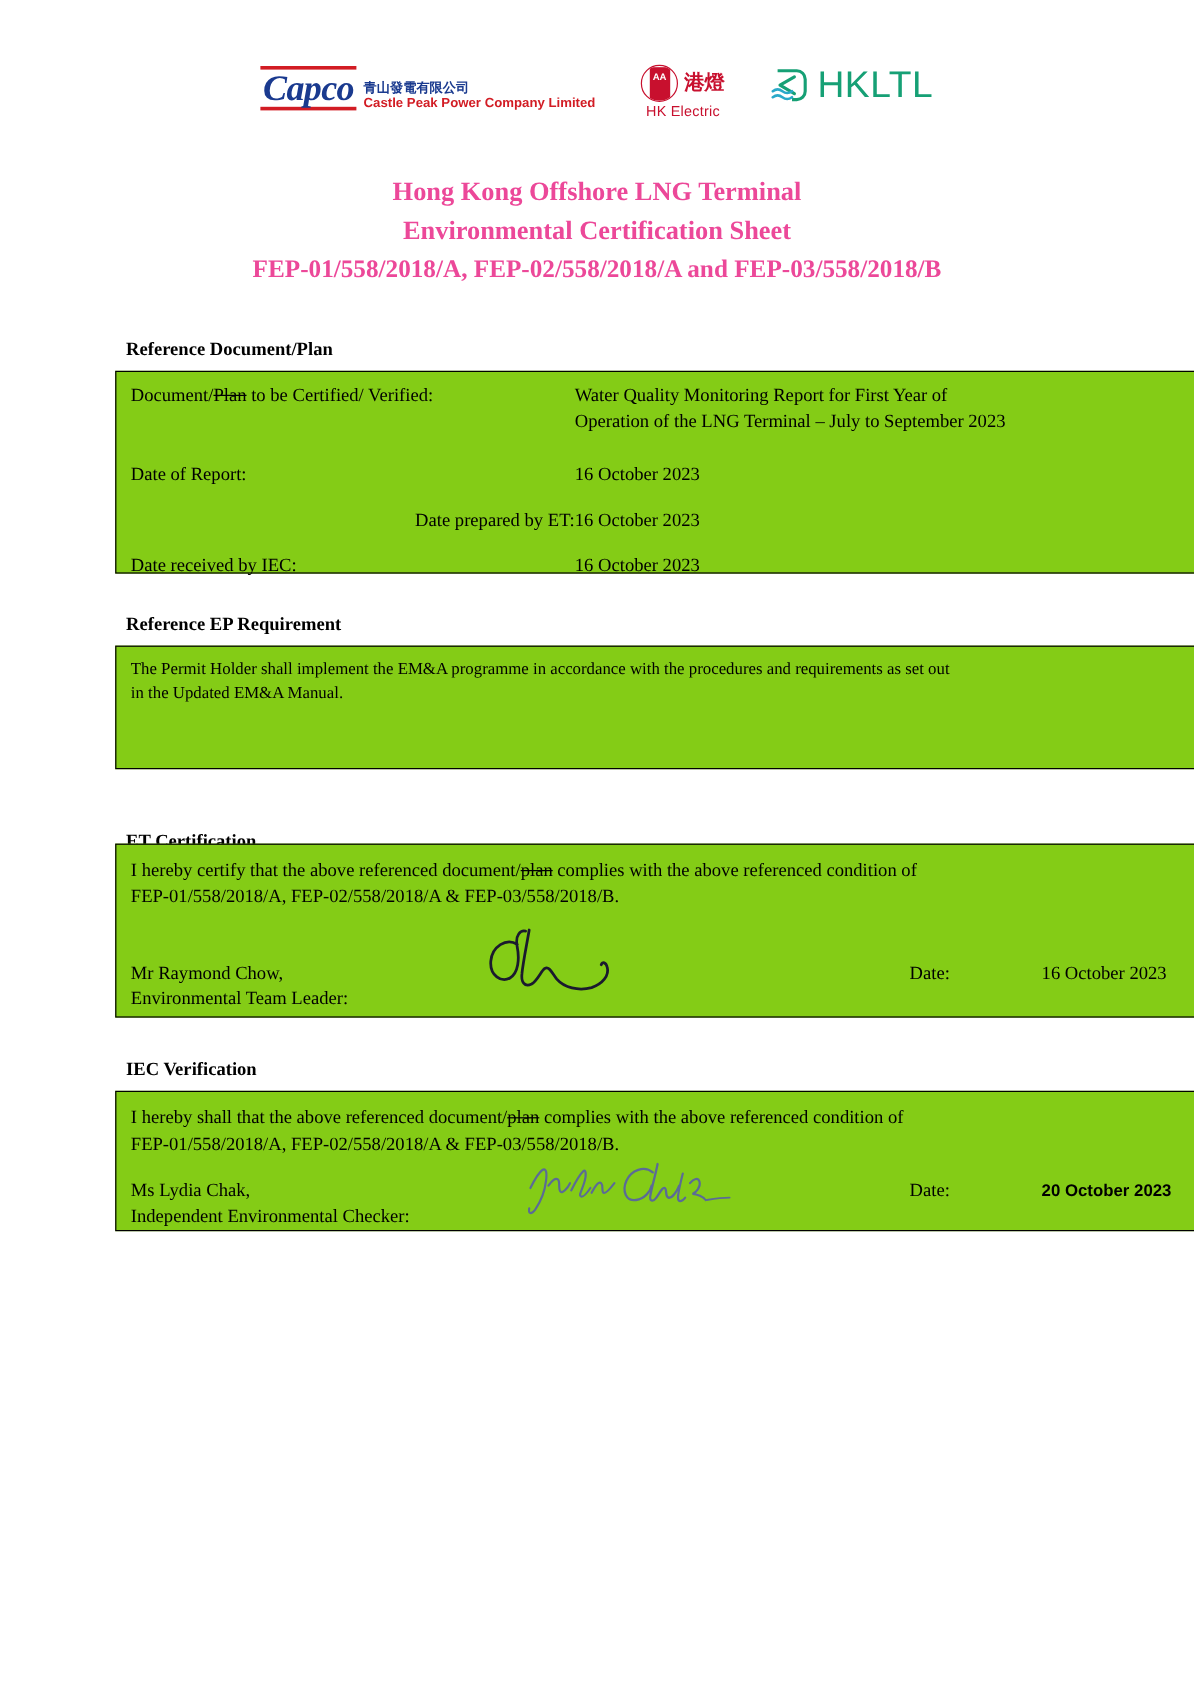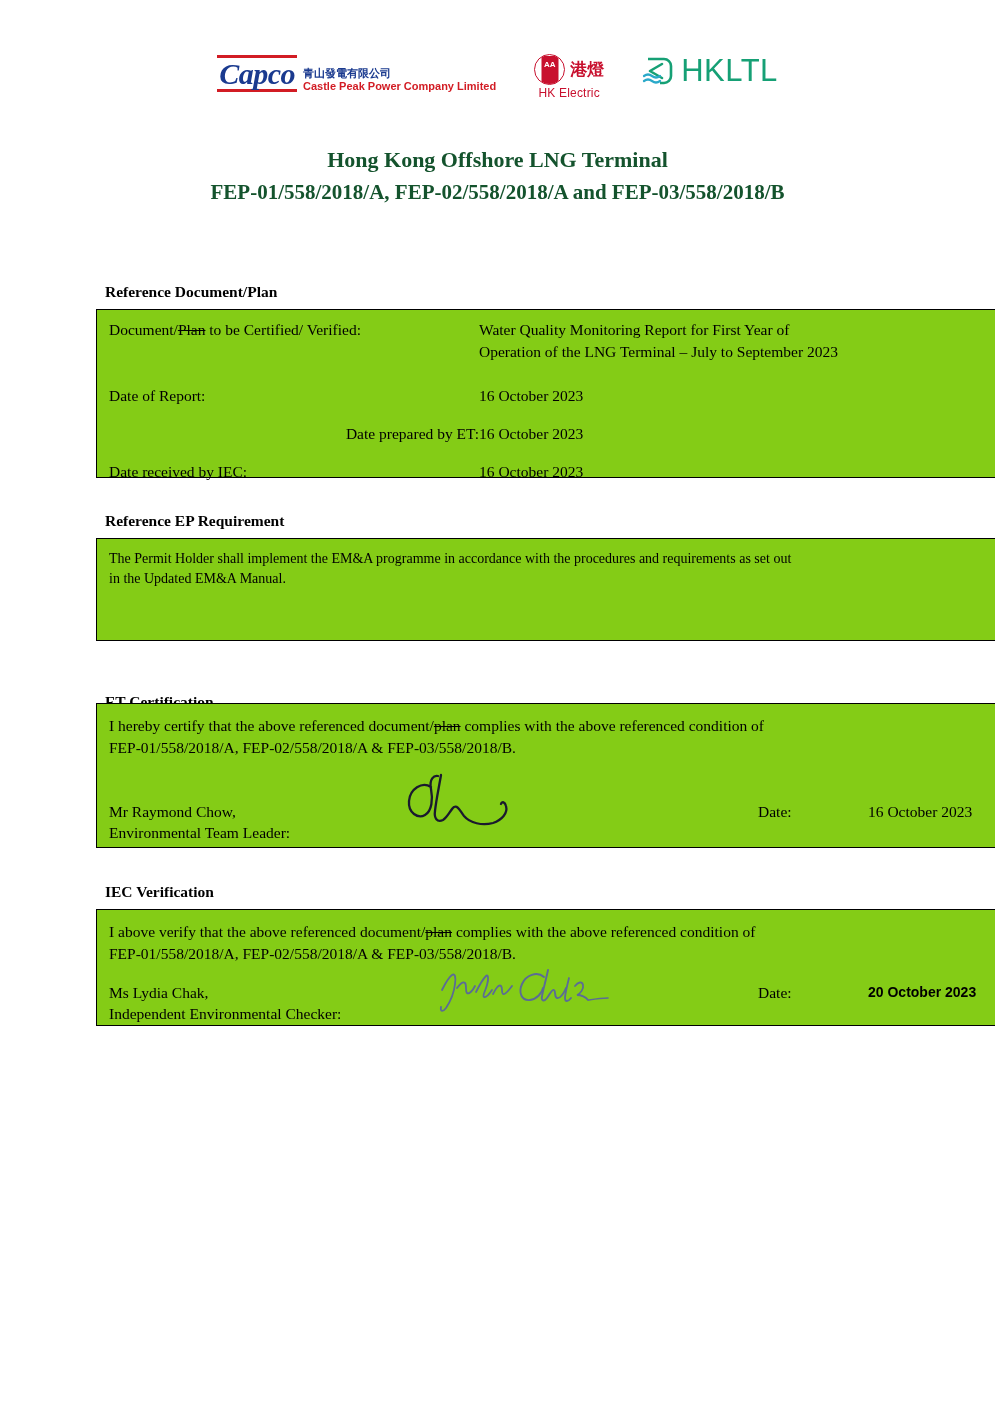--- a/index.html
+++ b/index.html
@@ -140,21 +140,21 @@
 
   
   .doc-title {
     position: absolute;
     left: 0;
     top: 144px;
     width: 995px;
     text-align: center;
     font-family: "Liberation Serif", serif;
     font-weight: bold;
-    color: #14532d;
+    color: #ec4899;
   }
   .doc-title .l1 { font-size: 22px; line-height: 32px; }
   .doc-title .l2 { font-size: 22px; line-height: 32px; }
   .doc-title .l3 { font-size: 21px; line-height: 32px; }
 
   
   .section-head {
     position: absolute;
     left: 105px;
     font-family: "Liberation Serif", serif;
@@ -273,20 +273,21 @@
           <path d="M2 26 q4 -3 8 0 q4 3 8 0" fill="none" stroke="#2aa9c9" stroke-width="2.2" stroke-linecap="round"></path>
         </svg>
       </span>
       <span class="hkltl-word">HKLTL</span>
     </div>
 
   </div>
 
   <div class="doc-title">
     <div class="l1">Hong Kong Offshore LNG Terminal</div>
+    <div class="l2">Environmental Certification Sheet</div>
     <div class="l3">FEP-01/558/2018/A, FEP-02/558/2018/A and FEP-03/558/2018/B</div>
   </div>
 
   <div class="section-head" style="top:283px">Reference Document/Plan</div>
 
   <div class="box" style="top:309px; height:169px;">
 
     <div class="row" style="padding-top:9px;">
       <div class="lbl"><span>Document/</span><span class="strike">Plan</span><span> to be Certified/ Verified:</span></div>
       <div class="val">
@@ -350,21 +351,21 @@
       <div class="date-val-serif" style="width:175px;">16 October 2023</div>
     </div>
 
   </div>
 
   <div class="section-head" style="top:883px">IEC Verification</div>
 
   <div class="box" style="top:909px; height:117px;">
 
     <div class="cert-para" style="padding-top:11px;">
-      <div><span>I above verify that the above referenced document/</span><span class="strike">plan</span><span> complies with the above referenced condition of</span></div>
+      <div><span>I hereby shall that the above referenced document/</span><span class="strike">plan</span><span> complies with the above referenced condition of</span></div>
       <div>FEP-01/558/2018/A, FEP-02/558/2018/A &amp; FEP-03/558/2018/B.</div>
     </div>
 
     <div class="sign-row" style="padding-top:17px;">
       <div class="sign-name">
         <div>Ms Lydia Chak,</div>
         <div>Independent Environmental Checker:</div>
       </div>
       <div class="sign-area">
         <span style="position:absolute; left:95px; top:-18px;">

